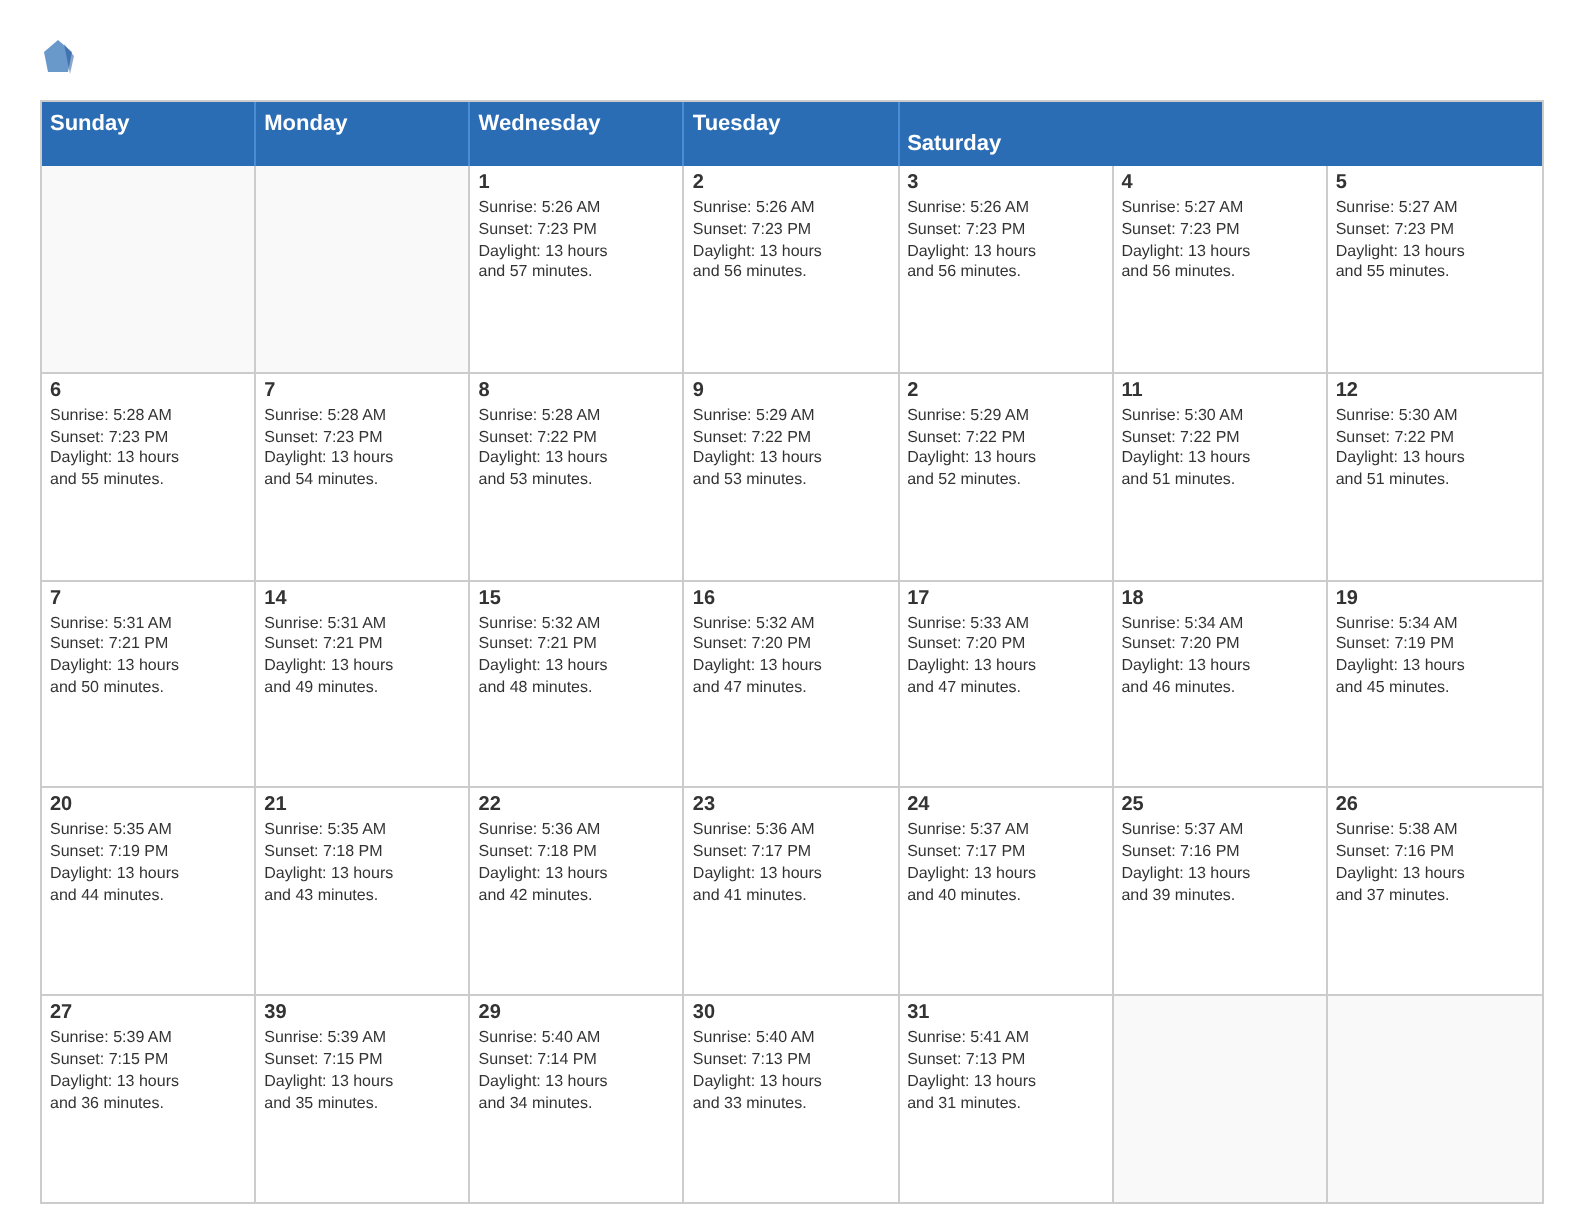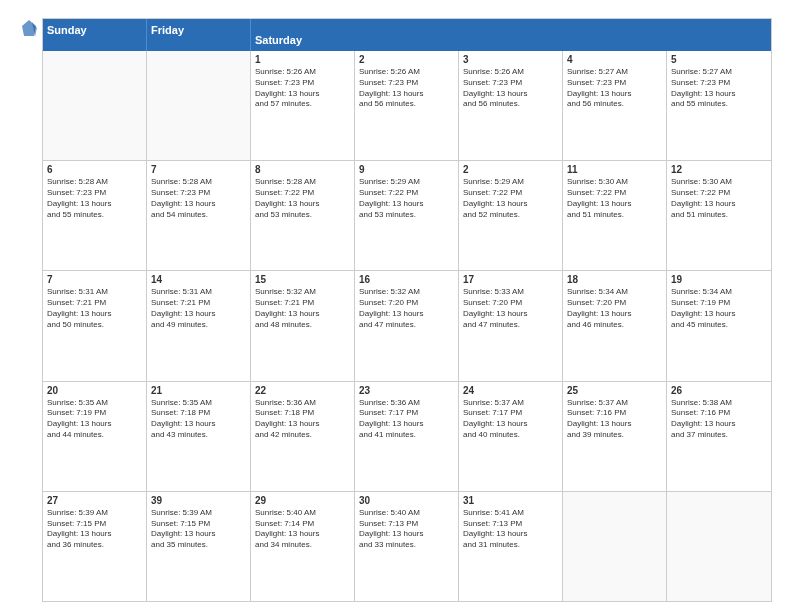--- a/index.html
+++ b/index.html
@@ -8,21 +8,21 @@
       height: 612px;
       font-family: Arial, sans-serif;
       background: #fff;
       overflow: hidden;
     }
     .page {
       width: 792px;
       height: 612px;
       padding: 18px 20px 10px 20px;
       display: flex;
-      flex-direction: row;
+      flex-direction: column;
     }
     .header {
       display: flex;
       justify-content: space-between;
       align-items: flex-start;
       margin-bottom: 10px;
     }
     .logo {
       display: flex;
       align-items: center;
@@ -123,21 +123,23 @@
     </div>
     <div class="title-block">
       <div class="month-year"></div>
       <div class="location"></div>
     </div>
   </div>
 
   <div class="calendar">
     <div class="cal-header">
     <div class="cal-header-cell">Sunday</div>
-        <div class="cal-header-cell">Friday</div>
+        <div class="cal-header-cell">Monday</div>
+        <div class="cal-header-cell">Wednesday</div>
+        <div class="cal-header-cell">Tuesday</div>
         <div class="cal-header-cell">Saturday</div>
       </div>
     <div class="cal-body">
     <div class="cal-row">
           <div class="cal-cell empty"></div>
           <div class="cal-cell empty"></div>
           <div class="cal-cell">
             <div class="day-num">1</div>
             <div class="cell-text">Sunrise: 5:26 AM<br>Sunset: 7:23 PM<br>Daylight: 13 hours<br>and 57 minutes.</div>
           </div>

